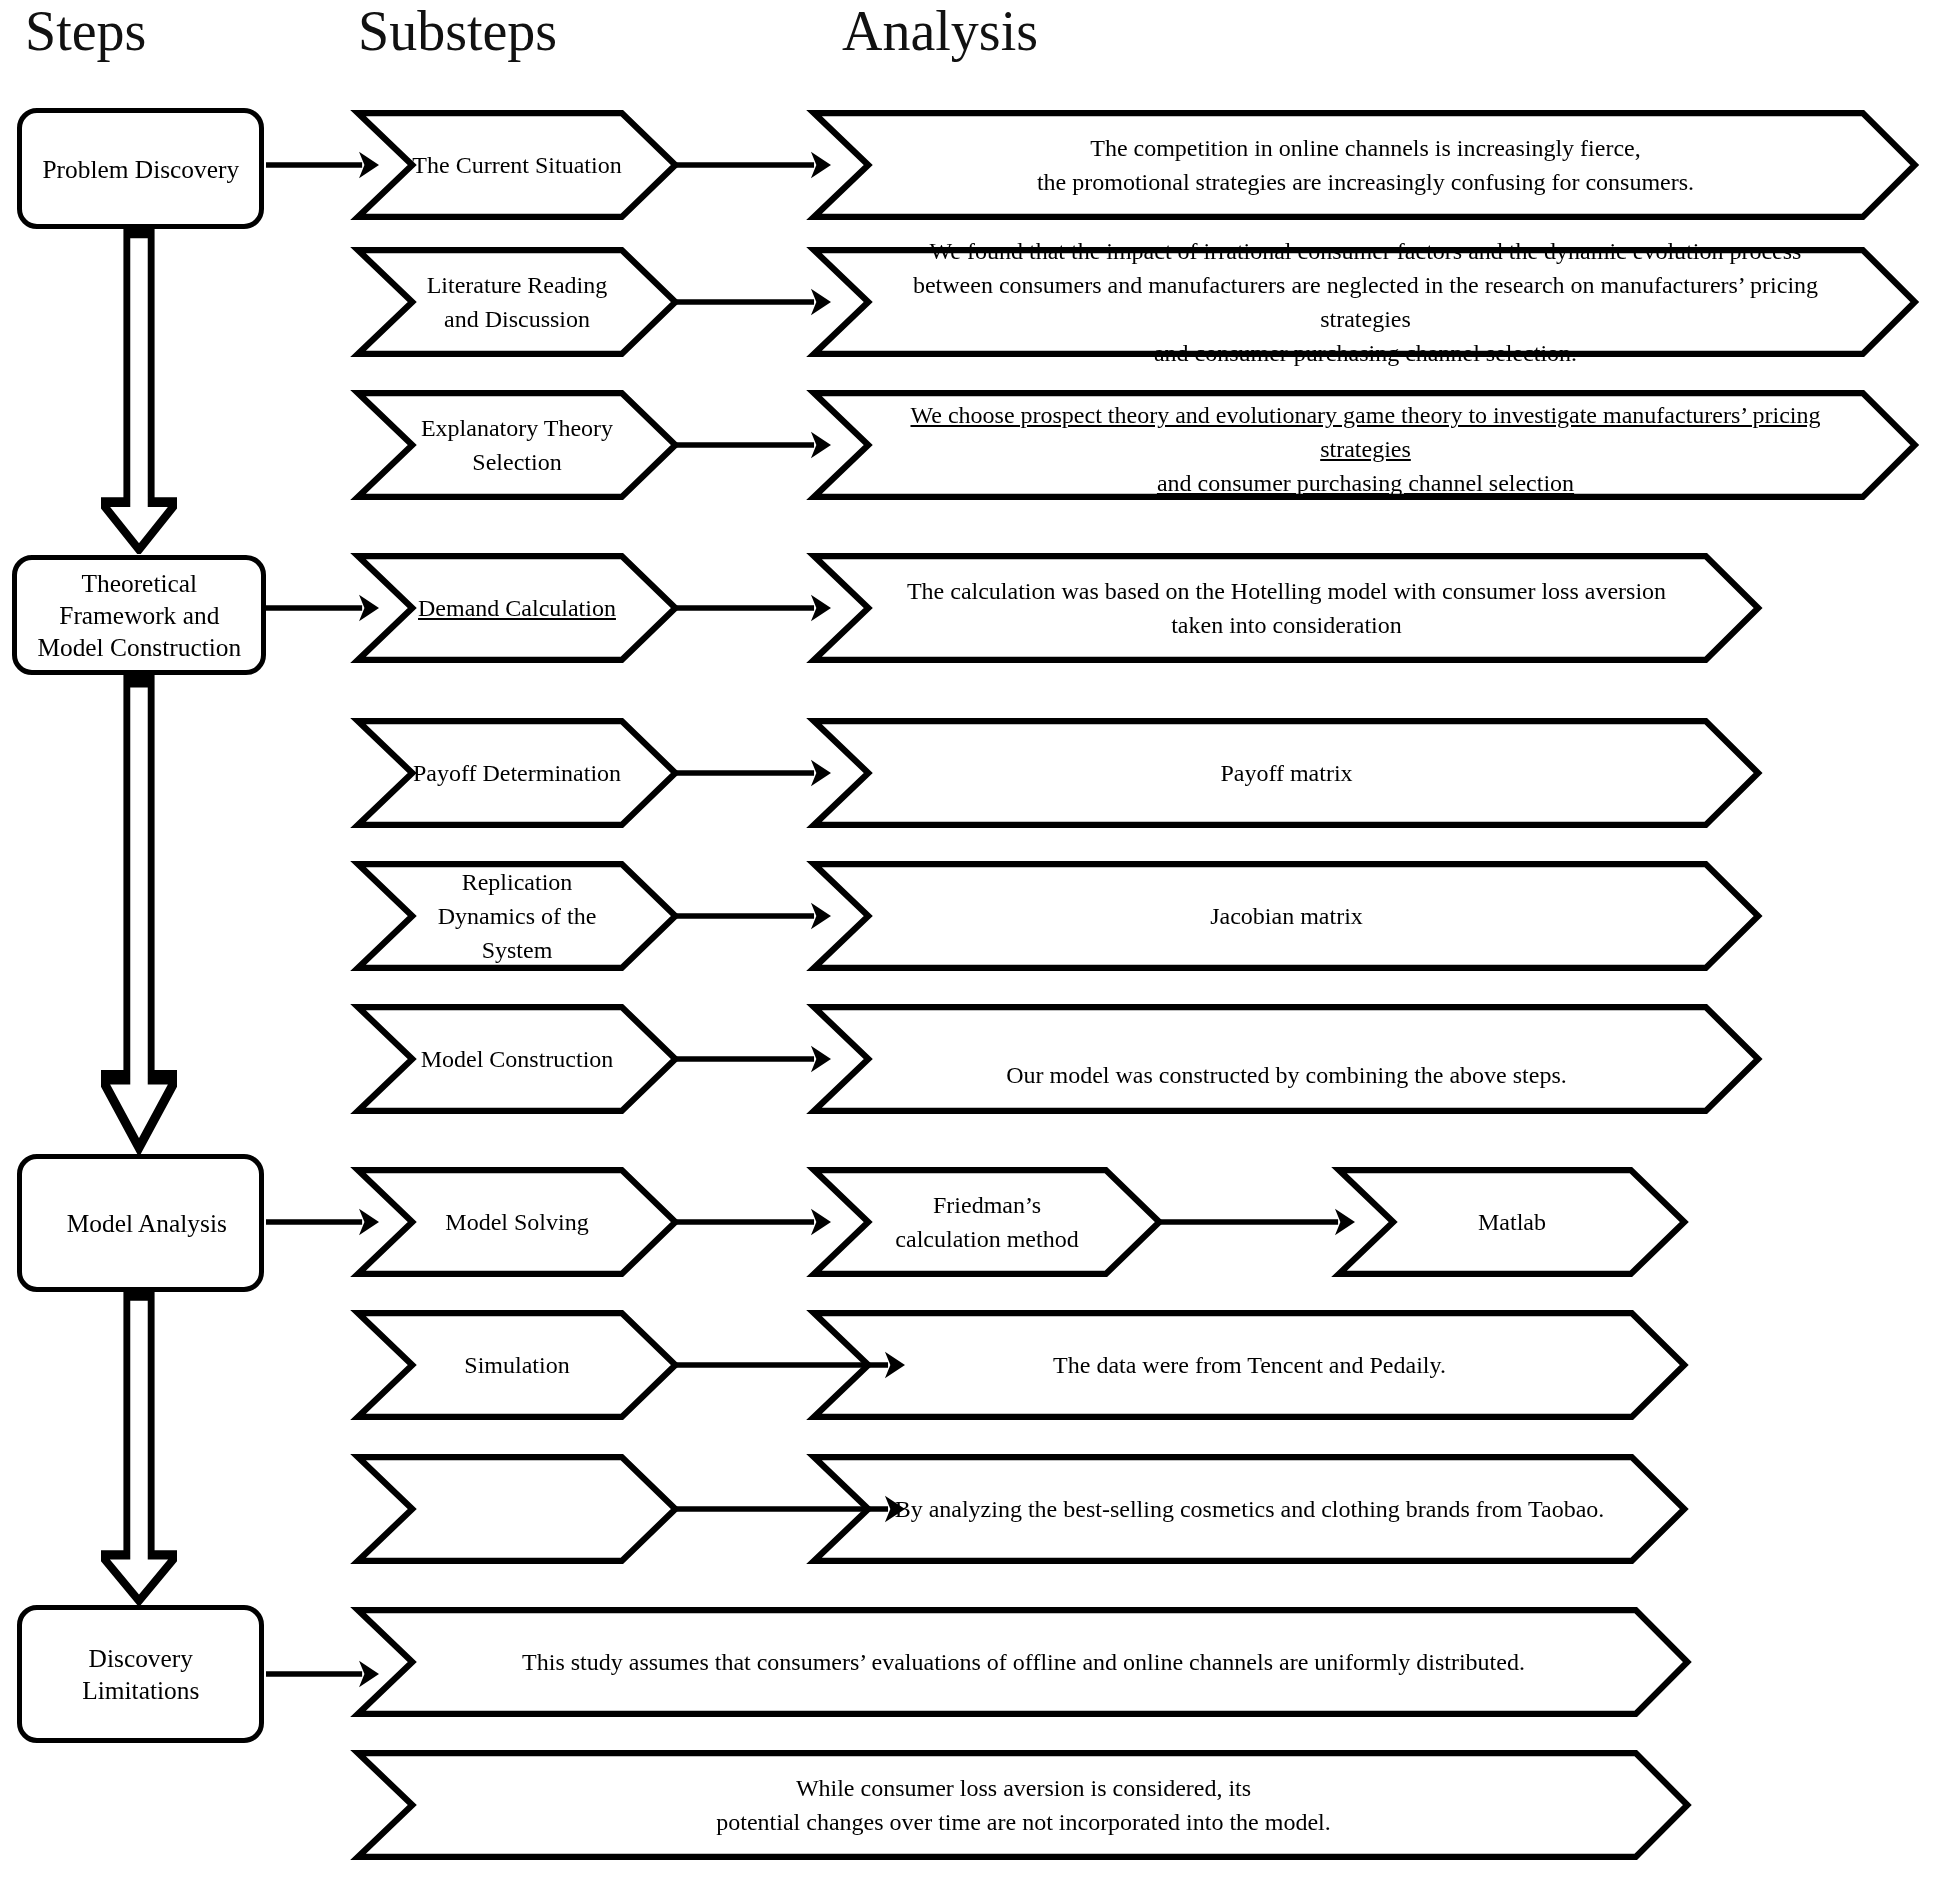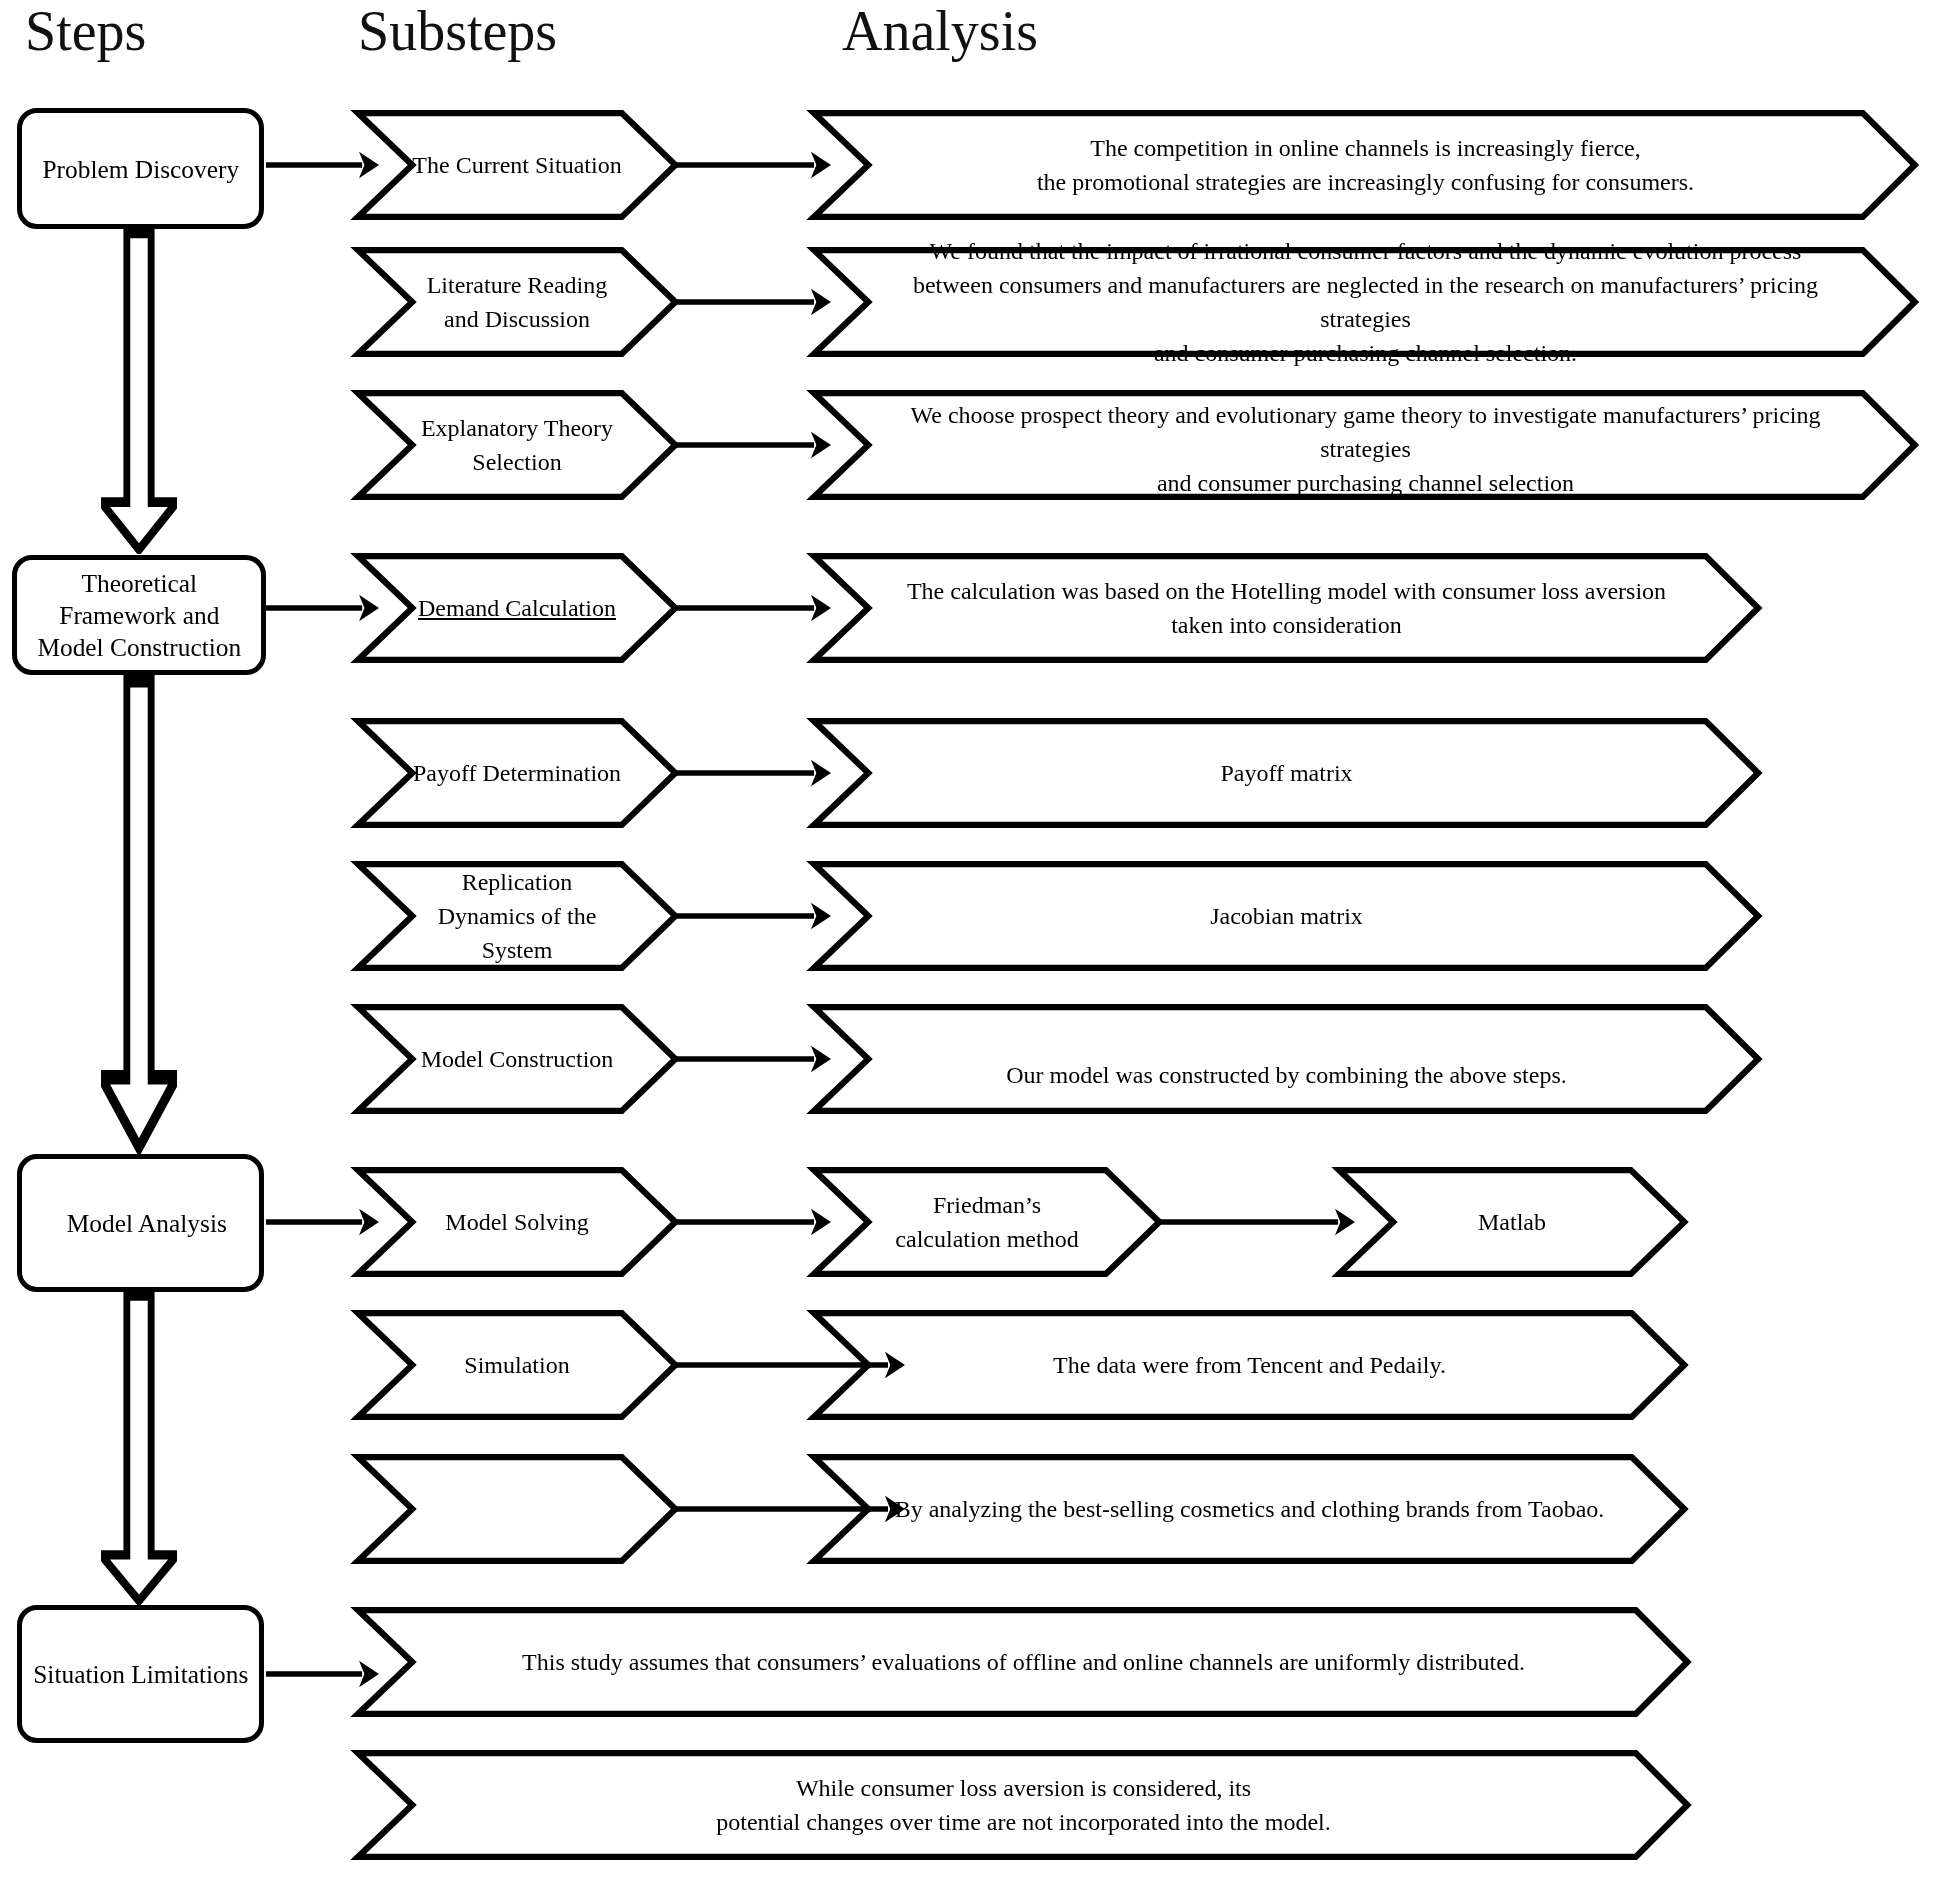--- a/index.html
+++ b/index.html
@@ -30,21 +30,21 @@
     <div class="stepbox" style="left: 17.3px; top: 108px; width: 247px; height: 121px;">
       <span>Problem Discovery</span>
     </div>
     <div class="stepbox" style="left: 12.3px; top: 555px; width: 254px; height: 120px;">
       <span>Theoretical Framework and Model Construction</span>
     </div>
     <div class="stepbox" style="left: 17.3px; top: 1154px; width: 247px; height: 138px; padding-left: 12px;">
       <span>Model Analysis</span>
     </div>
     <div class="stepbox" style="left: 17.3px; top: 1605px; width: 247px; height: 138px;">
-      <span>Situation Limitations</span>
+      <span>Discovery Limitations</span>
     </div>
     <div class="varrow" style="left: 101px; top: 229px; width: 76px; height: 325px;">
       <svg viewBox="0 0 100 300" preserveAspectRatio="none">
         <polygon points="34,4 66,4 66,252 100,252 50,296 0,252 34,252" fill="#ffffff" stroke="#000000" stroke-width="9" stroke-linejoin="miter"></polygon>
       </svg>
     </div>
     <div class="varrow" style="left: 101px; top: 674px; width: 76px; height: 480px;">
       <svg viewBox="0 0 100 300" preserveAspectRatio="none">
         <polygon points="34,4 66,4 66,252 100,252 50,296 0,252 34,252" fill="#ffffff" stroke="#000000" stroke-width="9" stroke-linejoin="miter"></polygon>
       </svg>
@@ -148,21 +148,21 @@
     <div class="chevtxt" style="left: 868px; top: 248px; width: 995px; height: 108px;">
       <span style="white-space: pre-line;">We found that the impact of irrational consumer factors  and the dynamic evolution process
 between consumers and manufacturers are neglected in the research on manufacturers’ pricing strategies
 and consumer purchasing channel selection.</span>
     </div>
     <div class="chev" style="left: 814px; top: 391px; width: 1103px; height: 108px;">
       <svg viewBox="0 0 1000 260" preserveAspectRatio="none" style="overflow: visible;">
         <polygon points="0,5 950.8379888268156,5 998,130 950.8379888268156,255 0,255 49.16201117318436,130" fill="#ffffff" stroke="#000000" stroke-width="6.25" stroke-linejoin="miter" vector-effect="non-scaling-stroke"></polygon>
       </svg>
     </div>
-    <div class="chevtxt" style="left: 868px; top: 391px; width: 995px; height: 116px;">
+    <div class="chevtxt" style="left: 868px; top: 391px; width: 995px; height: 116px; text-decoration: underline;">
       <span style="white-space: pre-line;">We choose prospect theory and evolutionary game theory to investigate manufacturers’ pricing strategies
 and consumer purchasing channel selection</span>
     </div>
     <div class="chev" style="left: 814px; top: 554px; width: 946px; height: 108px;">
       <svg viewBox="0 0 1000 260" preserveAspectRatio="none" style="overflow: visible;">
         <polygon points="0,5 942.6336375488918,5 998,130 942.6336375488918,255 0,255 57.366362451108216,130" fill="#ffffff" stroke="#000000" stroke-width="6.25" stroke-linejoin="miter" vector-effect="non-scaling-stroke"></polygon>
       </svg>
     </div>
     <div class="chevtxt" style="left: 868px; top: 554px; width: 837px; height: 108px;">
       <span style="white-space: pre-line;">The calculation was based on the Hotelling model with consumer loss aversion

